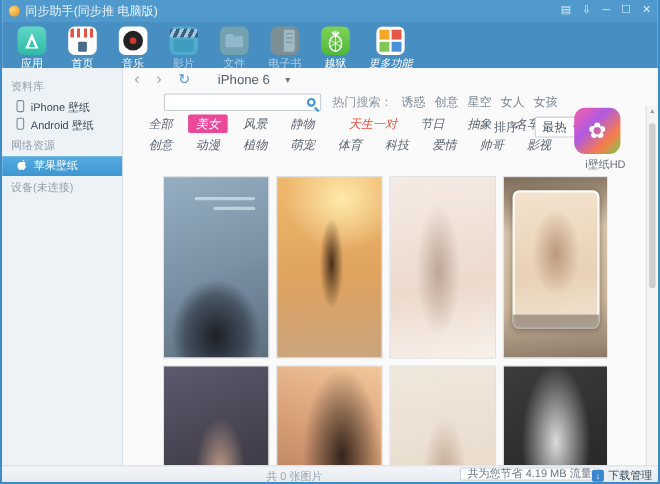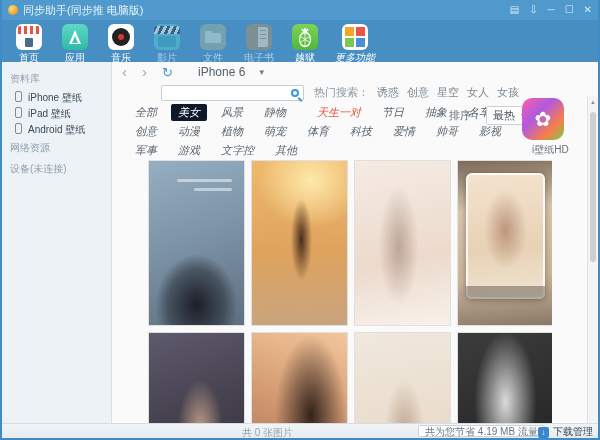--- a/index.html
+++ b/index.html
@@ -65,32 +65,32 @@
 
   .main { position:absolute; top:0; bottom:0; left:110px; right:0; background:#fafafa; overflow:hidden; }
 
   .toolbar { position:absolute; top:0; left:0; right:0; height:20px; display:flex; align-items:center; padding-left:10px; }
   .nav-arrow { color:#9aa8b4; font-size:15px; line-height:18px; width:20px; cursor:pointer; }
   .refresh { color:#4a9ad9; font-size:13px; width:24px; cursor:pointer; }
   .device-dd { display:flex; align-items:center; gap:14px; margin-left:12px; cursor:pointer; }
   .device-dd .dev-label { font-size:12px; color:#55606a; }
   .device-dd .caret { font-size:9px; color:#6a7682; }
 
-  .searchrow { position:absolute; top:21px; left:12px; right:0; height:19px; display:flex; align-items:center; }
+  .searchrow { position:absolute; top:21px; left:0; right:0; height:19px; display:flex; align-items:center; }
   .searchbox { position:relative; margin-left:37px; width:143px; height:16px; background:#fff; border:1px solid #c5ced6; border-radius:2px; }
   .searchbox input { position:absolute; inset:0; border:none; background:transparent; font-size:11px; padding:0 18px 0 5px; outline:none; }
   .mag { position:absolute; right:4px; top:3px; width:8px; height:8px; border:2px solid #3e95d8; border-radius:50%; }
   .mag::after { content:""; position:absolute; left:6px; top:6px; width:2px; height:5px; background:#3e95d8; transform:rotate(-45deg); }
   .hot { margin-left:10px; font-size:11px; color:#8a97a2; white-space:nowrap; }
   .hot .term { color:#7a8792; margin-left:8px; cursor:pointer; }
 
   .cats { position:absolute; top:42px; left:16px; width:330px; }
   .cat-row { display:flex; align-items:center; height:17px; margin-bottom:2px;font-style:italic; }
   .chip { font-size:11px; color:#5a6570; padding:1px 7px; margin-right:7px; border-radius:2px; white-space:nowrap; cursor:pointer; }
-  .chip.selected { background:#0f172a; color:#fff; }
+  .chip.selected { background:#ec4899; color:#fff; }
   .chip.hot { color:#e8503c; }
 
   .sortarea { position:absolute; top:44px; left:337px; display:flex; align-items:center; }
   .sort-label { font-size:11px; color:#5a6570; margin-right:4px; white-space:nowrap; }
   .sort-dd { display:flex; align-items:center; gap:6px; background:#fff; border:1px solid #c8d0d8; border-radius:2px; padding:1px 6px; font-size:11px; color:#44505a; cursor:pointer; }
   .sort-dd .caret { font-size:8px; color:#6a7682; }
 
   .promo { position:absolute; top:36px; left:408px; width:46px; text-align:center; cursor:pointer; }
   .promo-icon { width:42px; height:42px; margin:0 auto; border-radius:10px;
       background:linear-gradient(135deg,#f85fa8,#b05ae0 38%,#f87d4a 72%,#7ac94f);
@@ -135,26 +135,26 @@
       <span>▤</span>
       <span>⇩</span>
       <span>─</span>
       <span>☐</span>
       <span>✕</span>
     </div>
   </div>
 
   <div class="navbar">
     <div class="tab">
+      <div class="nicon apps"></div>
+      <span class="tlabel">应用</span>
+    </div>
+    <div class="tab">
       <div class="nicon home"></div>
       <span class="tlabel">首页</span>
-    </div>
-    <div class="tab">
-      <div class="nicon apps"></div>
-      <span class="tlabel">应用</span>
     </div>
     <div class="tab">
       <div class="nicon music"></div>
       <span class="tlabel">音乐</span>
     </div>
     <div class="tab dimmed">
       <div class="nicon video"></div>
       <span class="tlabel">影片</span>
     </div>
     <div class="tab dimmed">
@@ -184,27 +184,30 @@
   <div class="body">
 
     <div class="sidebar">
       <div class="sec">资料库</div>
       <div class="sitem">
         <span class="dev-icon"></span>
         <span>iPhone 壁纸</span>
       </div>
       <div class="sitem">
         <span class="dev-icon"></span>
-        <span>iPad 壁纸</span>
-      </div>
-      <div class="sitem">
-        <span class="dev-icon"></span>
         <span>Android 壁纸</span>
       </div>
       <div class="sec">网络资源</div>
+      <div class="sitem selected">
+        <svg width="10" height="12" viewBox="0 0 10 12">
+          <path d="M5.6 2.2 C6.2 1.2 7.2 1 7.2 1 C7.3 1.8 6.8 2.6 6.2 3 Z" fill="#fff"></path>
+          <path d="M5 3.4 C6 2.8 7.6 3 8.4 4.2 C7.4 4.9 7.3 6.4 8.6 7.2 C8.2 8.6 7.3 10.4 6.2 10.5 C5.5 10.6 5.3 10.1 4.6 10.1 C3.9 10.1 3.6 10.6 3 10.5 C1.8 10.3 0.6 7.6 1 5.6 C1.3 4.1 2.6 3.2 3.7 3.3 C4.3 3.35 4.7 3.6 5 3.4 Z" fill="#fff"></path>
+        </svg>
+        <span>苹果壁纸</span>
+      </div>
       <div class="sec">设备(未连接)</div>
     </div>
 
     <div class="main">
 
       <div class="toolbar">
         <span class="nav-arrow">‹</span>
         <span class="nav-arrow">›</span>
         <span class="refresh">↻</span>
         <div class="device-dd">
@@ -238,26 +241,20 @@
         <div class="cat-row">
           <span class="chip">创意</span>
           <span class="chip">动漫</span>
           <span class="chip">植物</span>
           <span class="chip">萌宠</span>
           <span class="chip">体育</span>
           <span class="chip">科技</span>
           <span class="chip">爱情</span>
           <span class="chip">帅哥</span>
           <span class="chip">影视</span>
-        </div>
-        <div class="cat-row">
-          <span class="chip">军事</span>
-          <span class="chip">游戏</span>
-          <span class="chip">文字控</span>
-          <span class="chip">其他</span>
         </div>
       </div>
 
       <div class="sortarea">
         <span class="sort-label">排序：</span>
         <span class="sort-dd">
           <span>最热</span>
           <span class="caret">▾</span>
         </span>
       </div>

